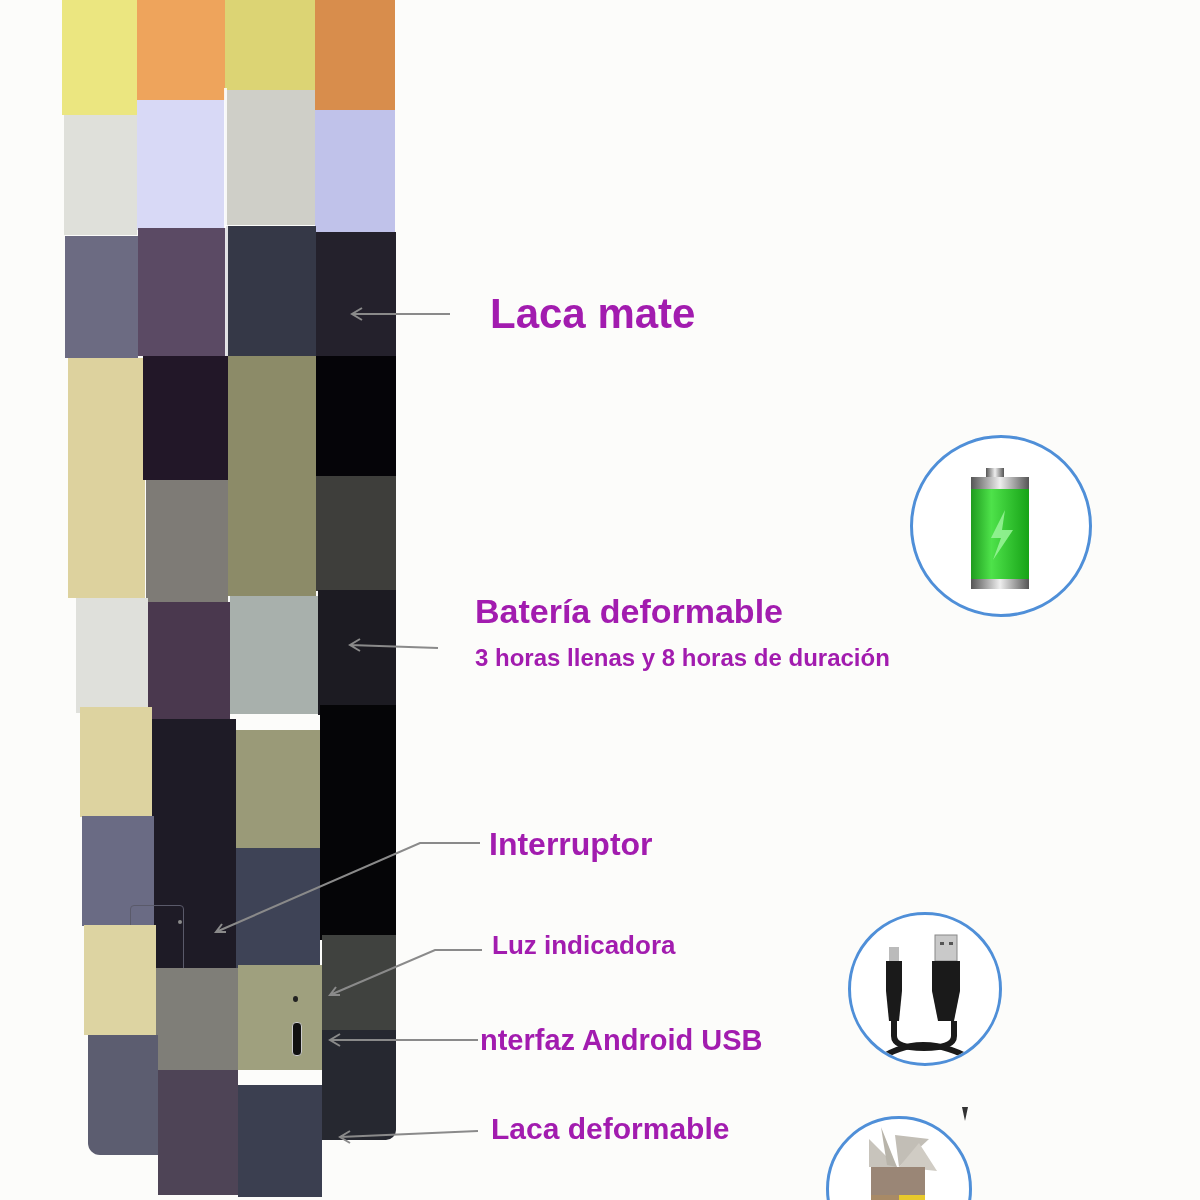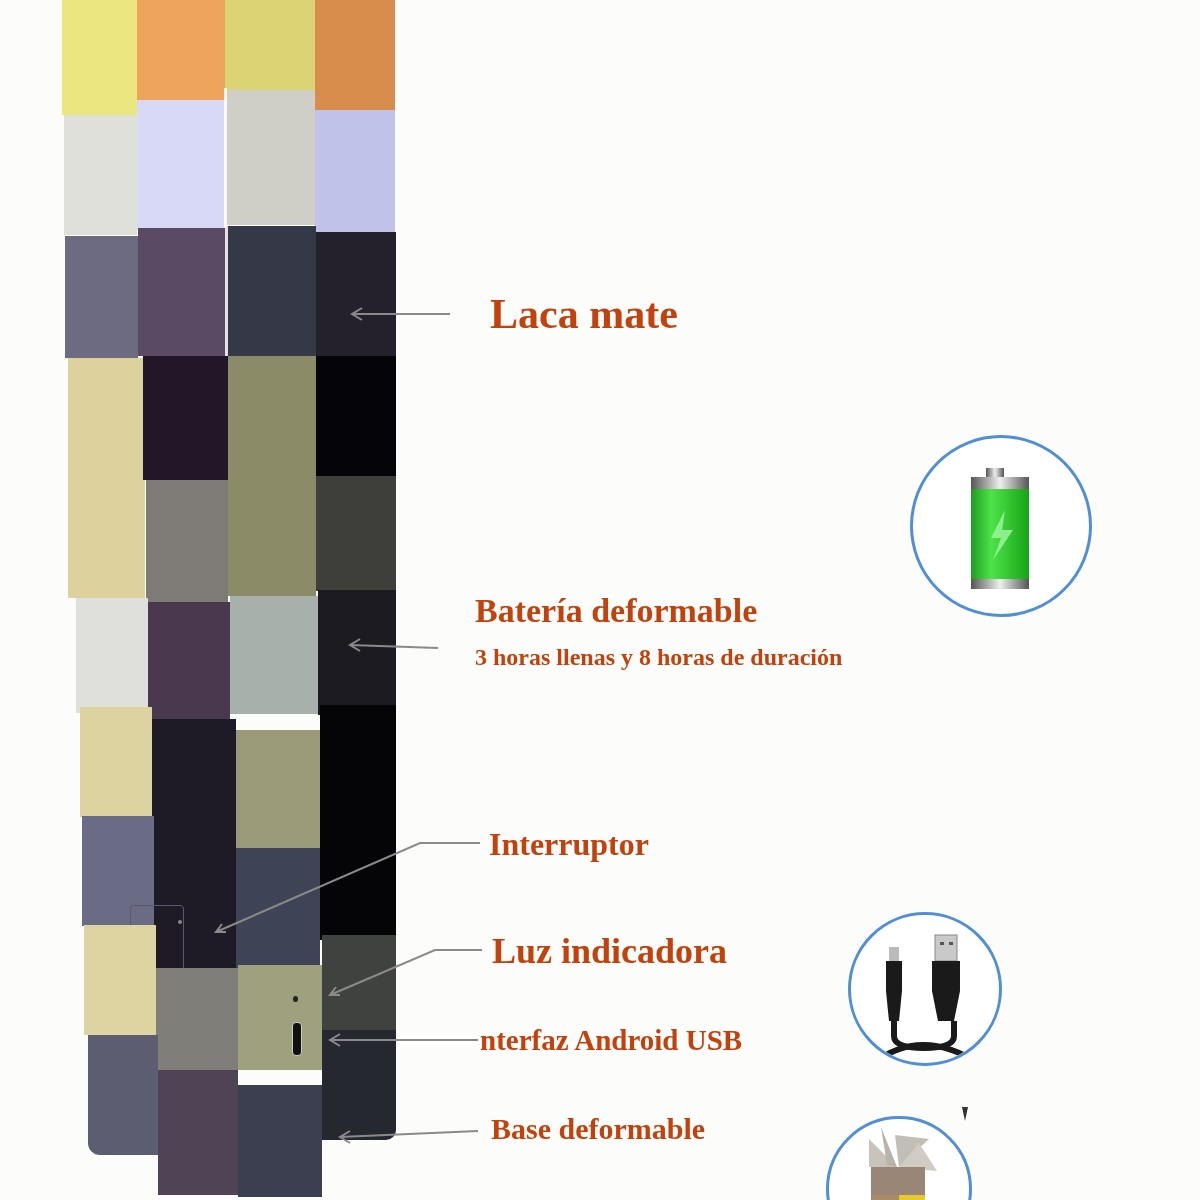--- a/index.html
+++ b/index.html
@@ -1,20 +1,20 @@
 <!DOCTYPE html>
 <html><head>
 <meta charset="utf-8">
 <style>
   html,body{margin:0;padding:0;}
   body{width:1200px;height:1200px;background:#fcfcfa;position:relative;overflow:hidden;font-family:"Liberation Serif","DejaVu Serif",serif;}
   .product{position:absolute;left:0;top:0;width:420px;height:1200px;}
   .block{position:absolute;}
   .seam{position:absolute;background:#ffffff;opacity:.85;}
-  .label{position:absolute;color:#c2410c;font-weight:bold;font-family:Liberation Serif, serif;white-space:nowrap;}
+  .label{position:absolute;color:#a21caf;font-weight:bold;font-family:Liberation Sans, sans-serif;white-space:nowrap;}
   .leader{position:absolute;left:0;top:0;width:1200px;height:1200px;pointer-events:none;}
   .badge{position:absolute;border:3px solid #4f8fd8;border-radius:50%;background:#fff;overflow:hidden;}
 </style>
 </head>
 <body>
 
 <div class="product">
 
   <div class="block" style="left:62px;top:0;width:75px;height:115px;background:#ebe680;"></div>
   <div class="block" style="left:137px;top:0;width:88px;height:100px;background:#eea45c;"></div>
@@ -77,23 +77,23 @@
     <path d="M482 950 L435 950 L330 995 M336 987 L330 995 L340 995"></path>
     <path d="M478 1040 L330 1040 M340 1034 L330 1040 L340 1046"></path>
     <path d="M478 1131 L340 1137 M350 1131 L340 1137 L350 1143"></path>
   </g>
 </svg>
 
 <div class="label" style="left:490px;top:290px;font-size:42px;">Laca mate</div>
 <div class="label" style="left:475px;top:592px;font-size:34px;">Batería deformable</div>
 <div class="label" style="left:475px;top:644px;font-size:24px;">3 horas llenas y 8 horas de duración</div>
 <div class="label" style="left:489px;top:826px;font-size:32px;">Interruptor</div>
-<div class="label" style="left:492px;top:930px;font-size:36px;">Luz indicadora</div>
+<div class="label" style="left:492px;top:930px;font-size:26px;">Luz indicadora</div>
 <div class="label" style="left:480px;top:1024px;font-size:29px;">nterfaz Android USB</div>
-<div class="label" style="left:491px;top:1112px;font-size:30px;">Base deformable</div>
+<div class="label" style="left:491px;top:1112px;font-size:30px;">Laca deformable</div>
 
 <div class="badge" style="left:910px;top:435px;width:176px;height:176px;">
   <svg width="176" height="176" viewBox="0 0 176 176">
     <defs>
       <linearGradient id="bg" x1="0" x2="1">
         <stop offset="0" stop-color="#1f9c1f"></stop>
           <stop offset=".35" stop-color="#4ee24a"></stop>
           <stop offset="1" stop-color="#17a317"></stop>
       </linearGradient>
       <linearGradient id="cap" x1="0" x2="1">

